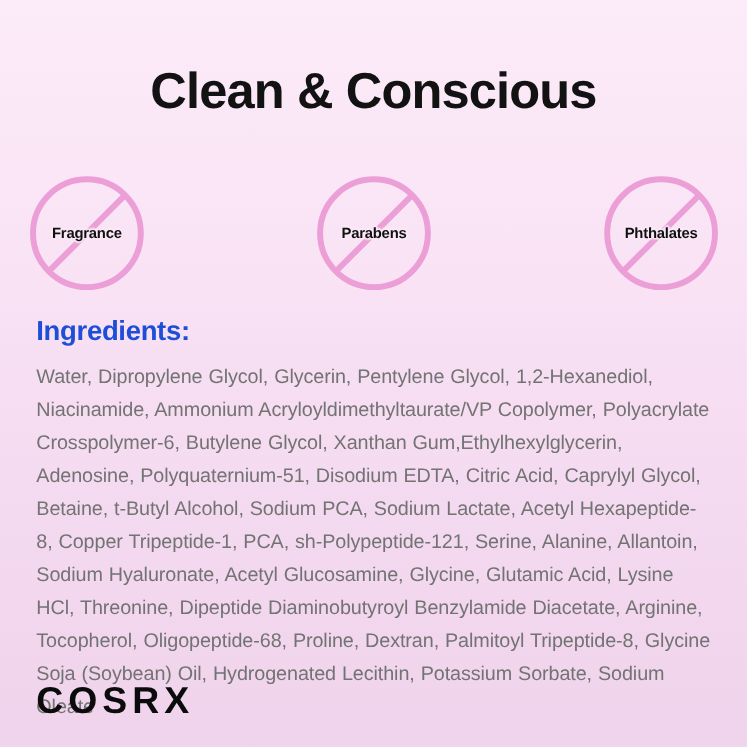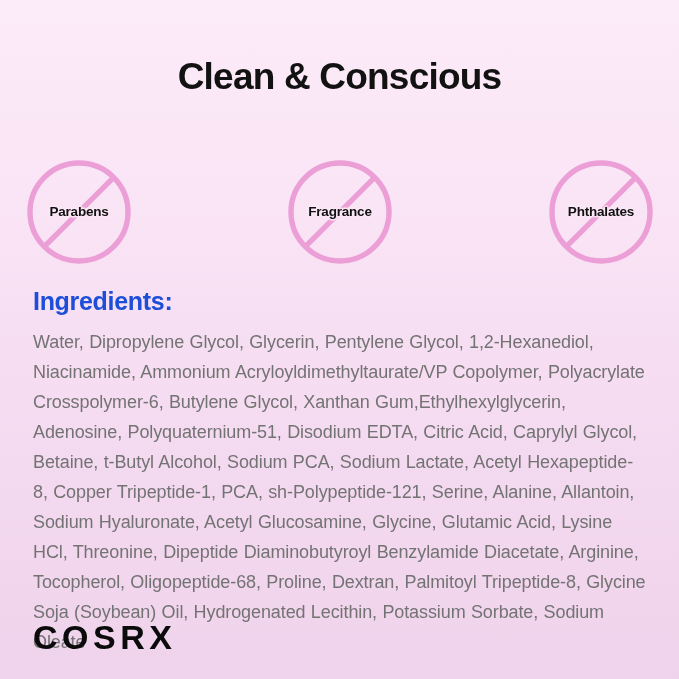--- a/index.html
+++ b/index.html
@@ -22,21 +22,21 @@
     box-sizing: border-box;
   }
 
   
   .title {
     position: absolute;
     left: 0;
     top: 58px;
     width: 679px;
     text-align: center;
-    font-size: 37px;
+    font-size: 46px;
     font-weight: 700;
     letter-spacing: -0.8px;
     color: #121212;
     line-height: 1.05;
   }
 
   
   .badge-row {
     position: absolute;
     left: 26px;
@@ -139,33 +139,33 @@
 
 
     <div class="badge">
       <span class="badge-ring">
         <svg viewBox="0 0 106 106" xmlns="http://www.w3.org/2000/svg">
           <circle cx="53" cy="53" r="49" fill="none" stroke="#eb9fd6" stroke-width="5.4"></circle>
           <line x1="18.3" y1="87.7" x2="87.7" y2="18.3" stroke="#eb9fd6" stroke-width="5.4" stroke-linecap="butt"></line>
         </svg>
       </span>
       <span class="badge-label">
-        <span class="lbl-line">Parabens</span>
+        <span class="lbl-line">Fragrance</span>
       </span>
     </div>
 
     <div class="badge">
       <span class="badge-ring">
         <svg viewBox="0 0 106 106" xmlns="http://www.w3.org/2000/svg">
           <circle cx="53" cy="53" r="49" fill="none" stroke="#eb9fd6" stroke-width="5.4"></circle>
           <line x1="18.3" y1="87.7" x2="87.7" y2="18.3" stroke="#eb9fd6" stroke-width="5.4" stroke-linecap="butt"></line>
         </svg>
       </span>
       <span class="badge-label">
-        <span class="lbl-line">Fragrance</span>
+        <span class="lbl-line">Parabens</span>
       </span>
     </div>
 
     <div class="badge">
       <span class="badge-ring">
         <svg viewBox="0 0 106 106" xmlns="http://www.w3.org/2000/svg">
           <circle cx="53" cy="53" r="49" fill="none" stroke="#eb9fd6" stroke-width="5.4"></circle>
           <line x1="18.3" y1="87.7" x2="87.7" y2="18.3" stroke="#eb9fd6" stroke-width="5.4" stroke-linecap="butt"></line>
         </svg>
       </span>

